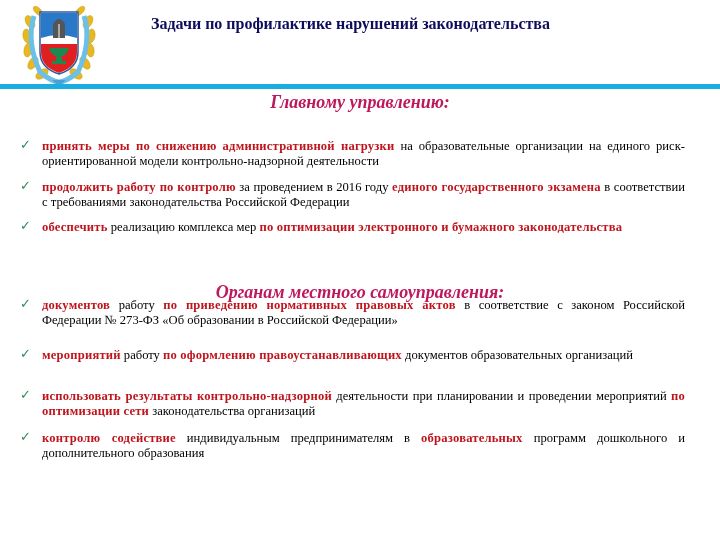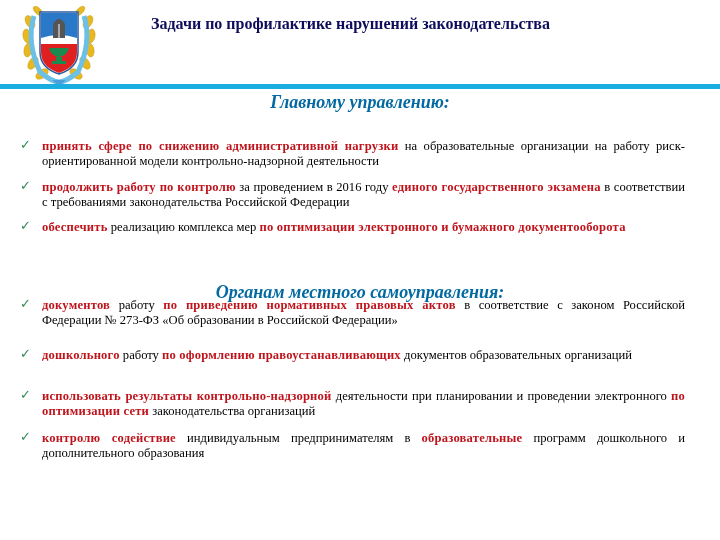--- a/index.html
+++ b/index.html
@@ -10,21 +10,21 @@
     .header-line {
       position: absolute; left: 0; top: 84px; width: 720px; height: 5px; background: #1aaee0;
     }
     .emblem { position: absolute; left: 22px; top: 2px; width: 74px; height: 84px; }
     .title {
       position: absolute; left: 115px; top: 10px; width: 610px;
       color: #0d0d5c; font-weight: bold; font-size: 16px; line-height: 27px; margin-left: 36px;
     }
     .section-heading {
       position: absolute; left: 0; width: 720px; text-align: center;
-      color: #0369a1; font-weight: bold; font-style: italic; font-size: 18px;
+      color: #be185d; font-weight: bold; font-style: italic; font-size: 18px;
     }
     .item {
       position: absolute; left: 20px; width: 665px;
       font-size: 12.6px; line-height: 15px; color: #000; text-align: justify;
     }
     .item .check {
       position: absolute; left: 0; top: -2px; color: #2e8b57; font-size: 13px; font-weight: bold;
       font-family: "DejaVu Sans", sans-serif;
     }
     .item .text { margin-left: 22px; display: block; text-align: justify; }
@@ -70,46 +70,46 @@
 <div class="title">
   <div>Задачи по профилактике нарушений законодательства</div>
 </div>
 
 <div class="header-line"></div>
 
 <div class="section-heading" style="top:92px;">Главному управлению:</div>
 
 <div class="item" style="top:139px;">
   <span class="check">✓</span>
-  <span class="text"><span class="hl">принять сфере по снижению административной нагрузки</span><span> на образовательные организации на работу риск-ориентированной модели контрольно-надзорной деятельности</span></span>
+  <span class="text"><span class="hl">принять меры по снижению административной нагрузки</span><span> на образовательные организации на единого риск-ориентированной модели контрольно-надзорной деятельности</span></span>
 </div>
 
 <div class="item" style="top:180px;">
   <span class="check">✓</span>
   <span class="text"><span class="hl">продолжить работу по контролю</span><span> за проведением в 2016 году </span><span class="hl">единого государственного экзамена</span><span> в соответствии с требованиями законодательства Российской Федерации</span></span>
 </div>
 
 <div class="item" style="top:220px;">
   <span class="check">✓</span>
-  <span class="text"><span class="hl">обеспечить</span><span> реализацию комплекса мер </span><span class="hl">по оптимизации электронного и бумажного документооборота</span></span>
+  <span class="text"><span class="hl">обеспечить</span><span> реализацию комплекса мер </span><span class="hl">по оптимизации электронного и бумажного законодательства</span></span>
 </div>
 
 <div class="section-heading" style="top:282px;">Органам местного самоуправления:</div>
 
 <div class="item" style="top:298px;">
   <span class="check">✓</span>
   <span class="text"><span class="hl">документов</span><span> работу </span><span class="hl">по приведению нормативных правовых актов</span><span> в соответствие с законом Российской Федерации № 273-ФЗ «Об образовании в Российской Федерации»</span></span>
 </div>
 
 <div class="item" style="top:348px;">
   <span class="check">✓</span>
-  <span class="text"><span class="hl">дошкольного</span><span> работу </span><span class="hl">по оформлению правоустанавливающих</span><span> документов образовательных организаций</span></span>
+  <span class="text"><span class="hl">мероприятий</span><span> работу </span><span class="hl">по оформлению правоустанавливающих</span><span> документов образовательных организаций</span></span>
 </div>
 
 <div class="item" style="top:389px;">
   <span class="check">✓</span>
-  <span class="text"><span class="hl">использовать результаты контрольно-надзорной</span><span> деятельности при планировании и проведении электронного </span><span class="hl">по оптимизации сети</span><span> законодательства организаций</span></span>
+  <span class="text"><span class="hl">использовать результаты контрольно-надзорной</span><span> деятельности при планировании и проведении мероприятий </span><span class="hl">по оптимизации сети</span><span> законодательства организаций</span></span>
 </div>
 
 <div class="item" style="top:431px;">
   <span class="check">✓</span>
-  <span class="text"><span class="hl">контролю содействие</span><span> индивидуальным предпринимателям в </span><span class="hl">образовательные</span><span> программ дошкольного и дополнительного образования</span></span>
+  <span class="text"><span class="hl">контролю содействие</span><span> индивидуальным предпринимателям в </span><span class="hl">образовательных</span><span> программ дошкольного и дополнительного образования</span></span>
 </div>
 
 </body></html>

